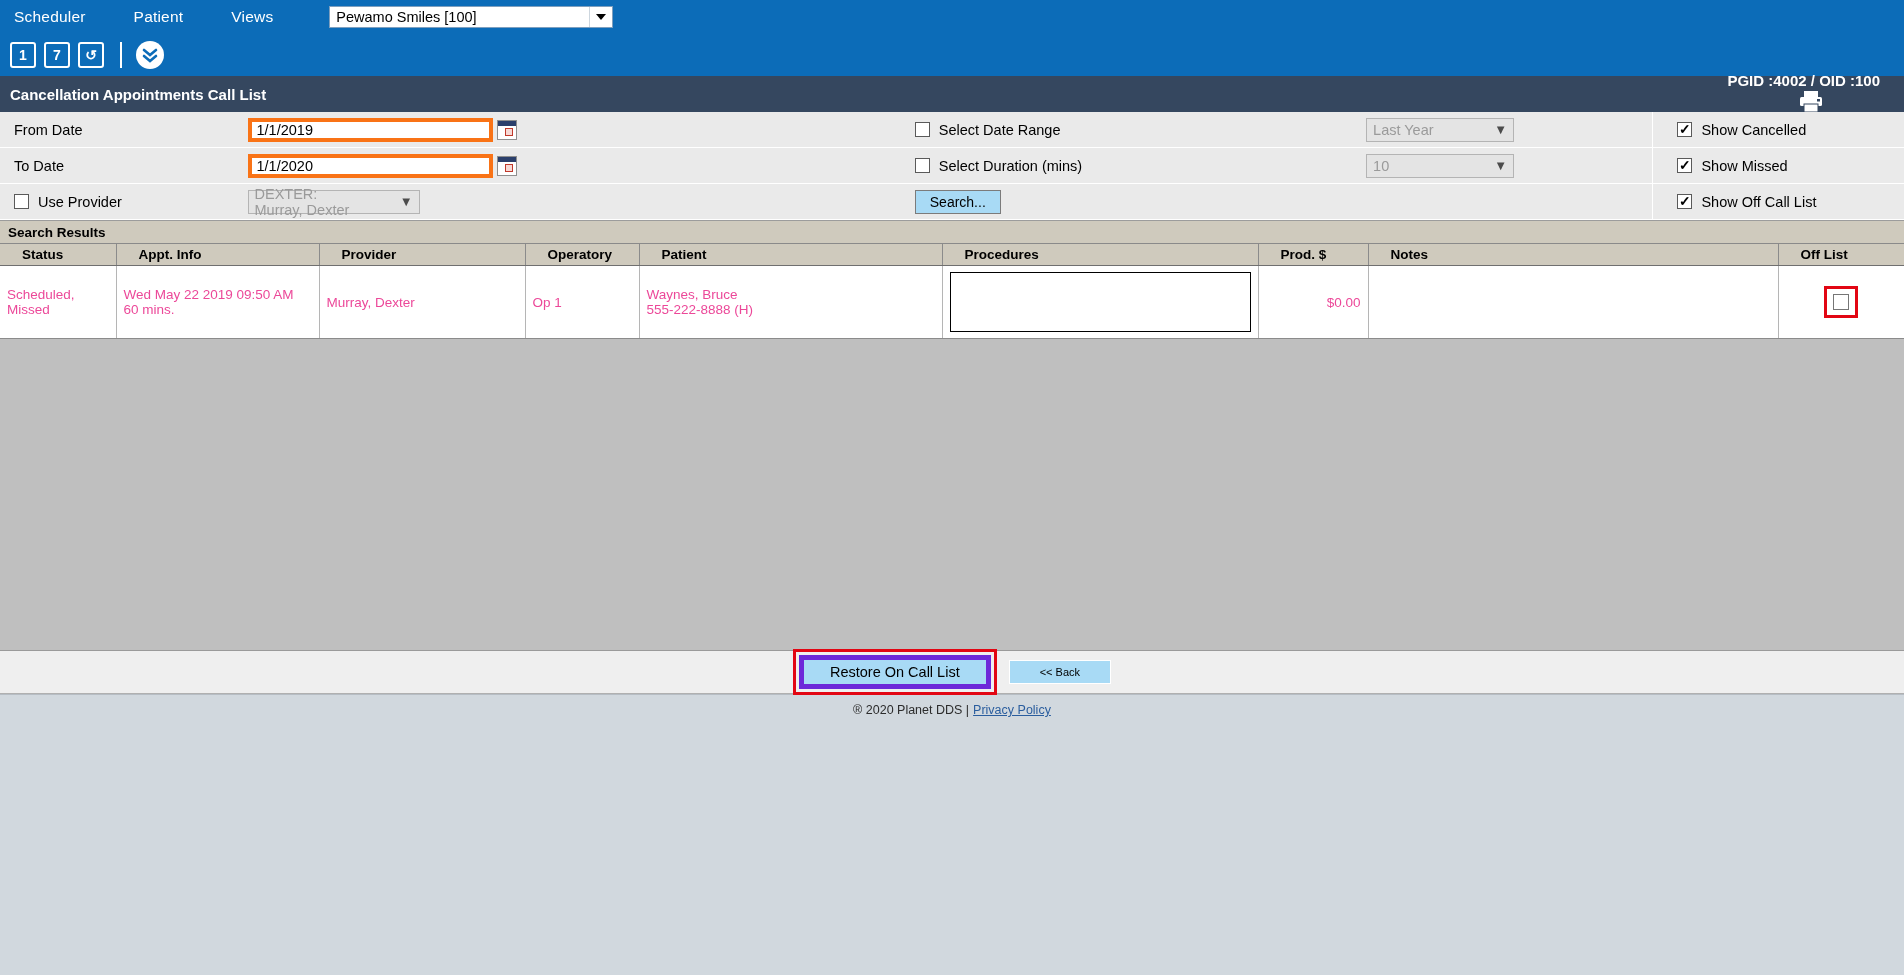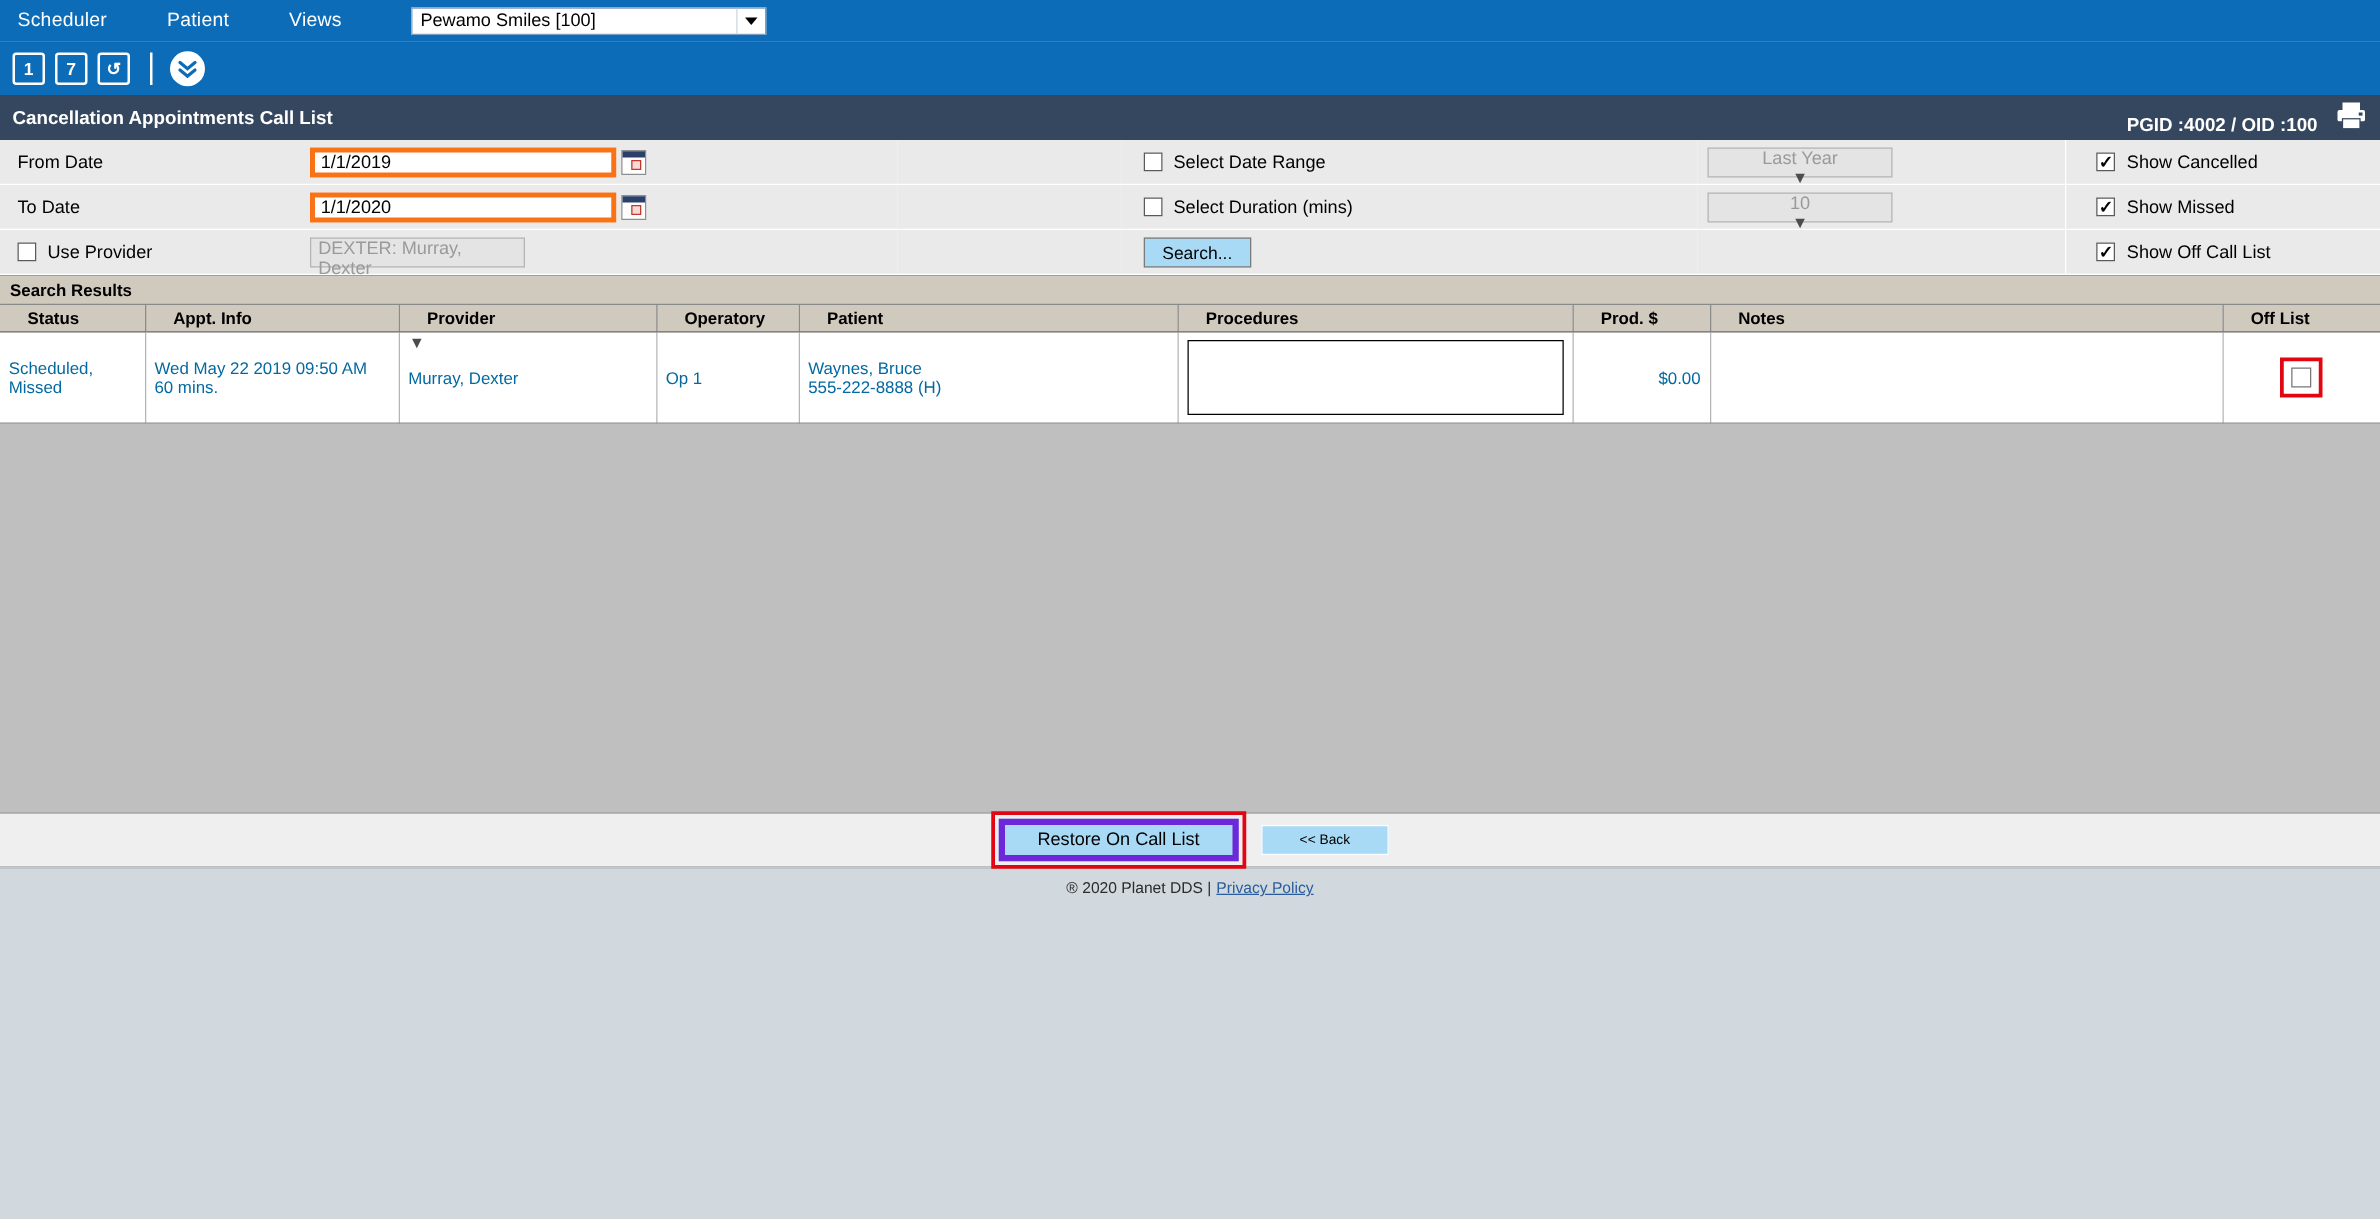--- a/index.html
+++ b/index.html
@@ -120,21 +120,22 @@
     padding: 0 10px 0 10px;
     box-sizing: border-box;
   }
   .titlebar .ttl {
     color: #ffffff;
     font-size: 15px;
     font-weight: bold;
   }
   .titlebar .right {
     display: flex;
-    align-items: flex-end;
+    align-items: center;
+    flex-direction: column;
   }
   .titlebar .pgid {
     color: #ffffff;
     font-size: 15px;
     font-weight: bold;
     margin-right: 14px;
     white-space: nowrap;
   }
 
   
@@ -230,21 +231,20 @@
     border: 1px solid #b4b4b4;
     background: #e4e4e4;
     box-sizing: border-box;
     display: flex;
     align-items: center;
     justify-content: space-between;
     padding: 0 6px;
     color: #9a9a9a;
     font-size: 14.5px;
     cursor: default;
-    flex-direction: column;
   }
   .ddl.provider { width: 172px; gap: 44px; }
   .ddl.wide { width: 148px; }
   .chev {
     font-size: 13px;
     color: #4c4c4c;
     font-weight: bold;
     line-height: 1;
   }
 
@@ -297,21 +297,21 @@
     text-align: left;
     padding: 3px 22px;
     border-right: 1px solid #8b8b8b;
     border-bottom: 1px solid #6f6f6f;
     height: 20px;
     box-sizing: border-box;
     white-space: nowrap;
   }
   table.grid td {
     font-size: 13.5px;
-    color: #0369a1;
+    color: #ec4899;
     padding: 6px 7px;
     border-right: 1px solid #b5b5b5;
     border-bottom: 1px solid #8b8b8b;
     vertical-align: middle;
     background: #ffffff;
     box-sizing: border-box;
   }
   td.num { text-align: right; }
   td.ctr { text-align: center; }
   .proc-box {

